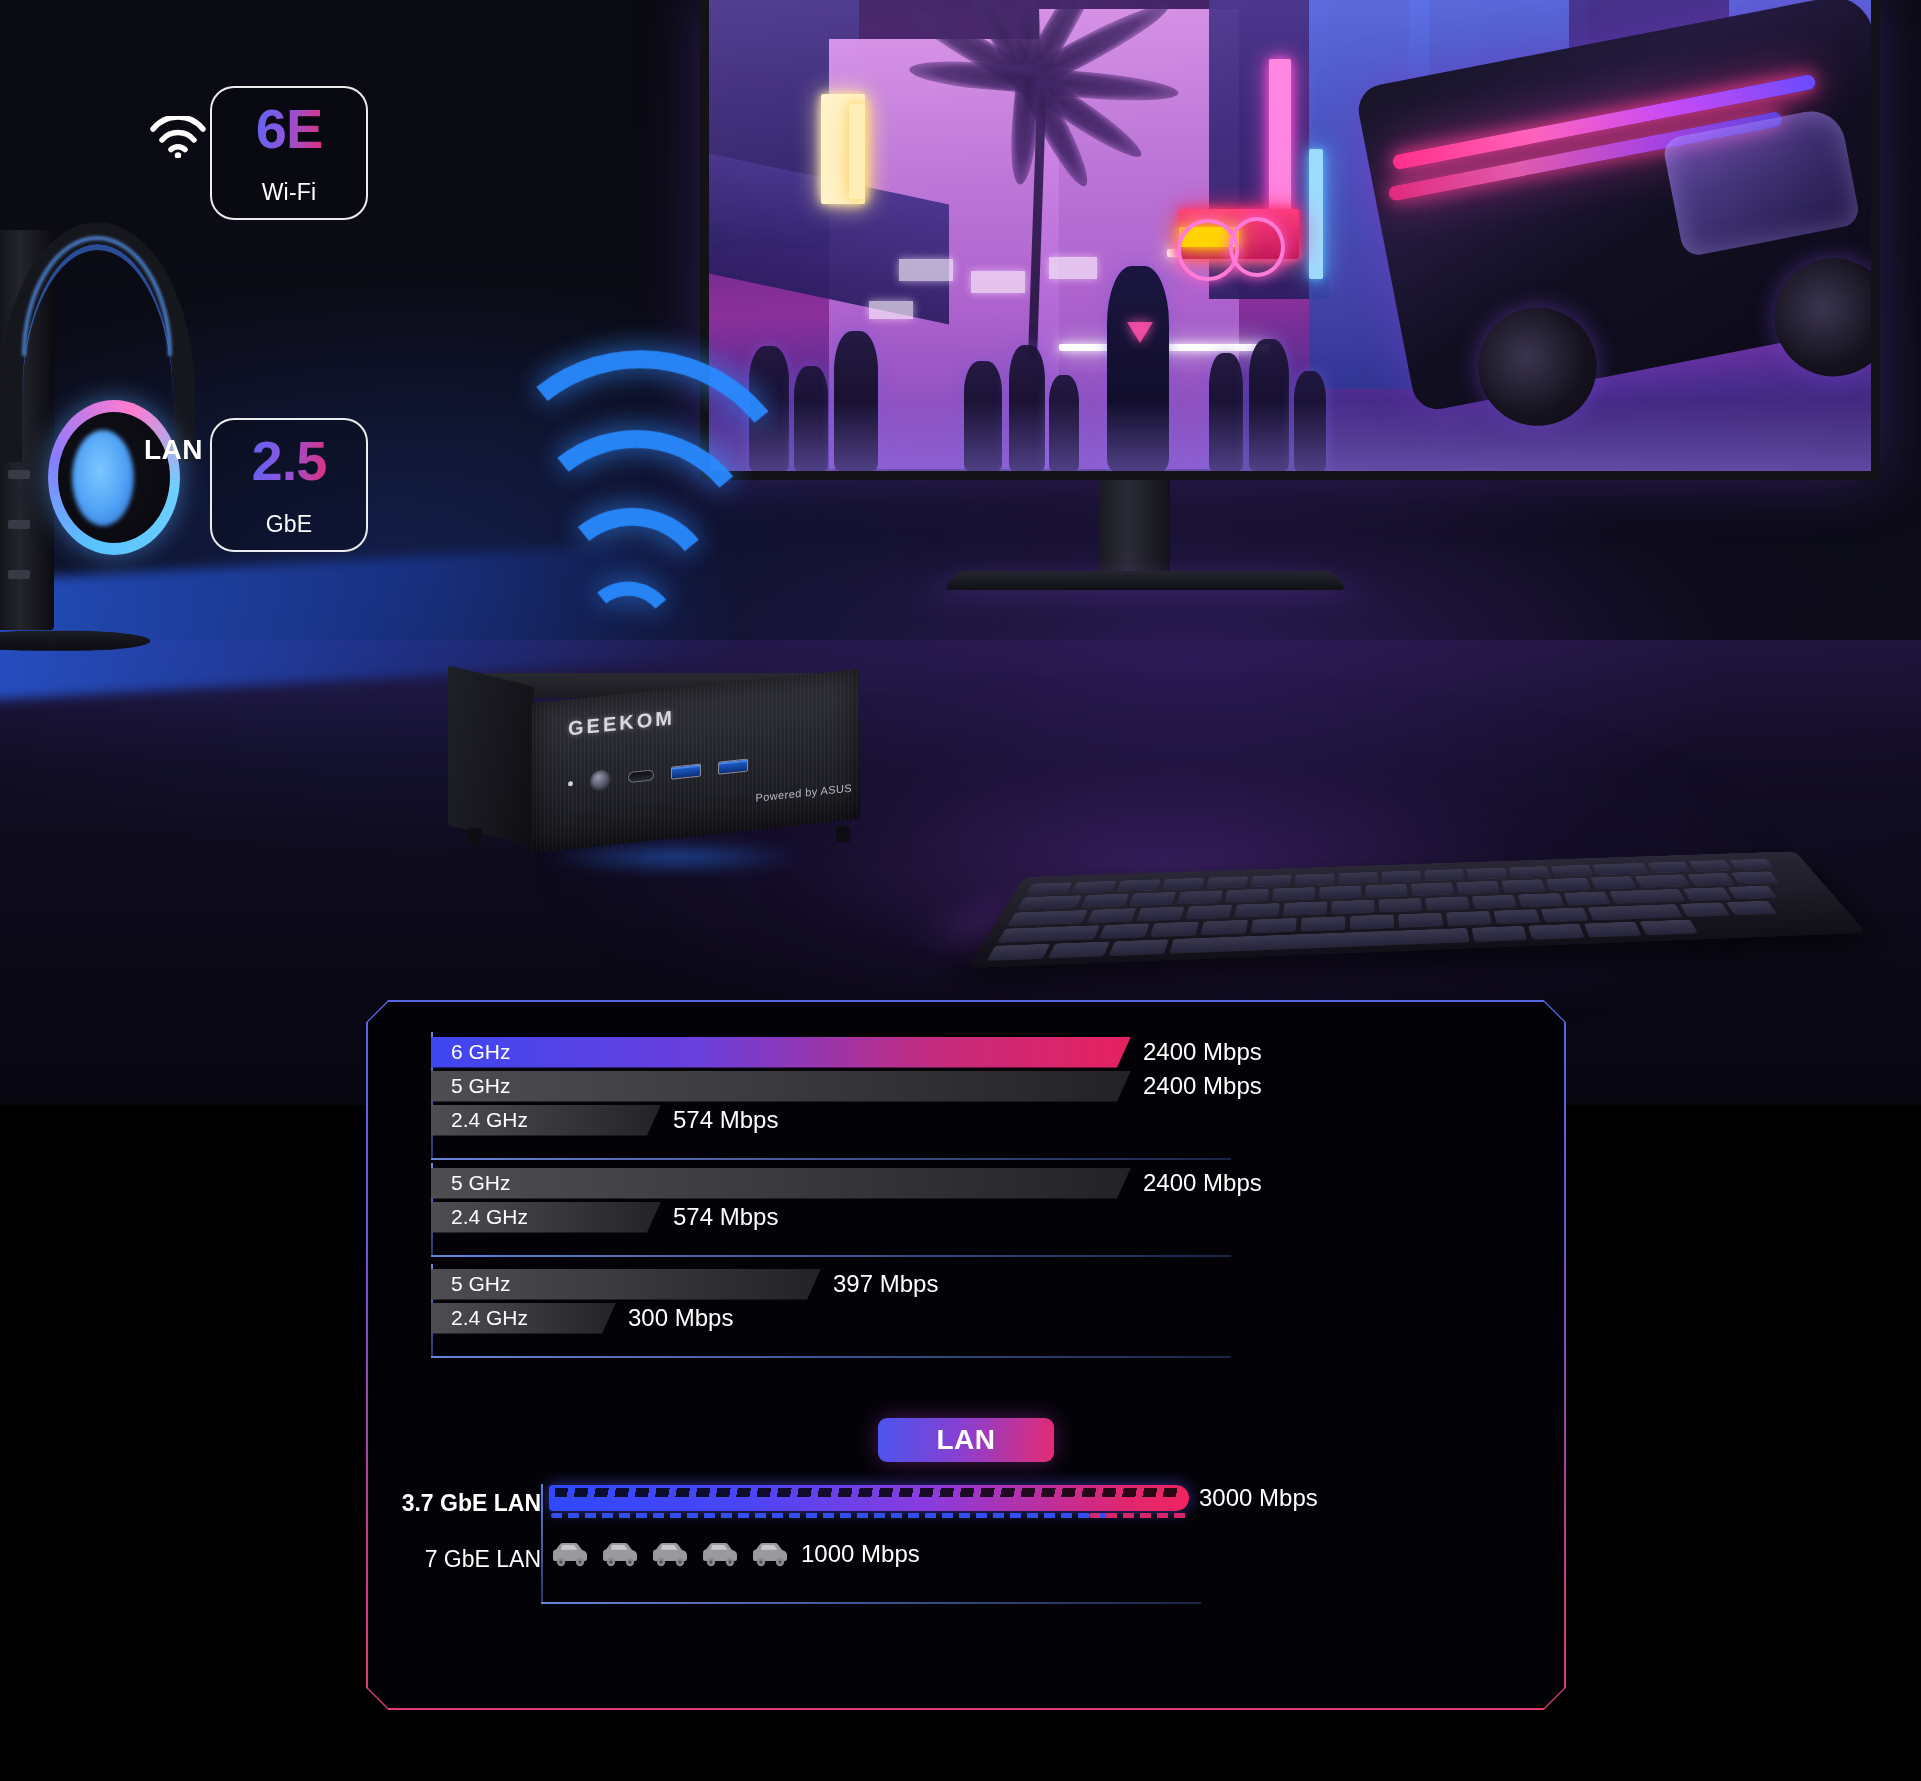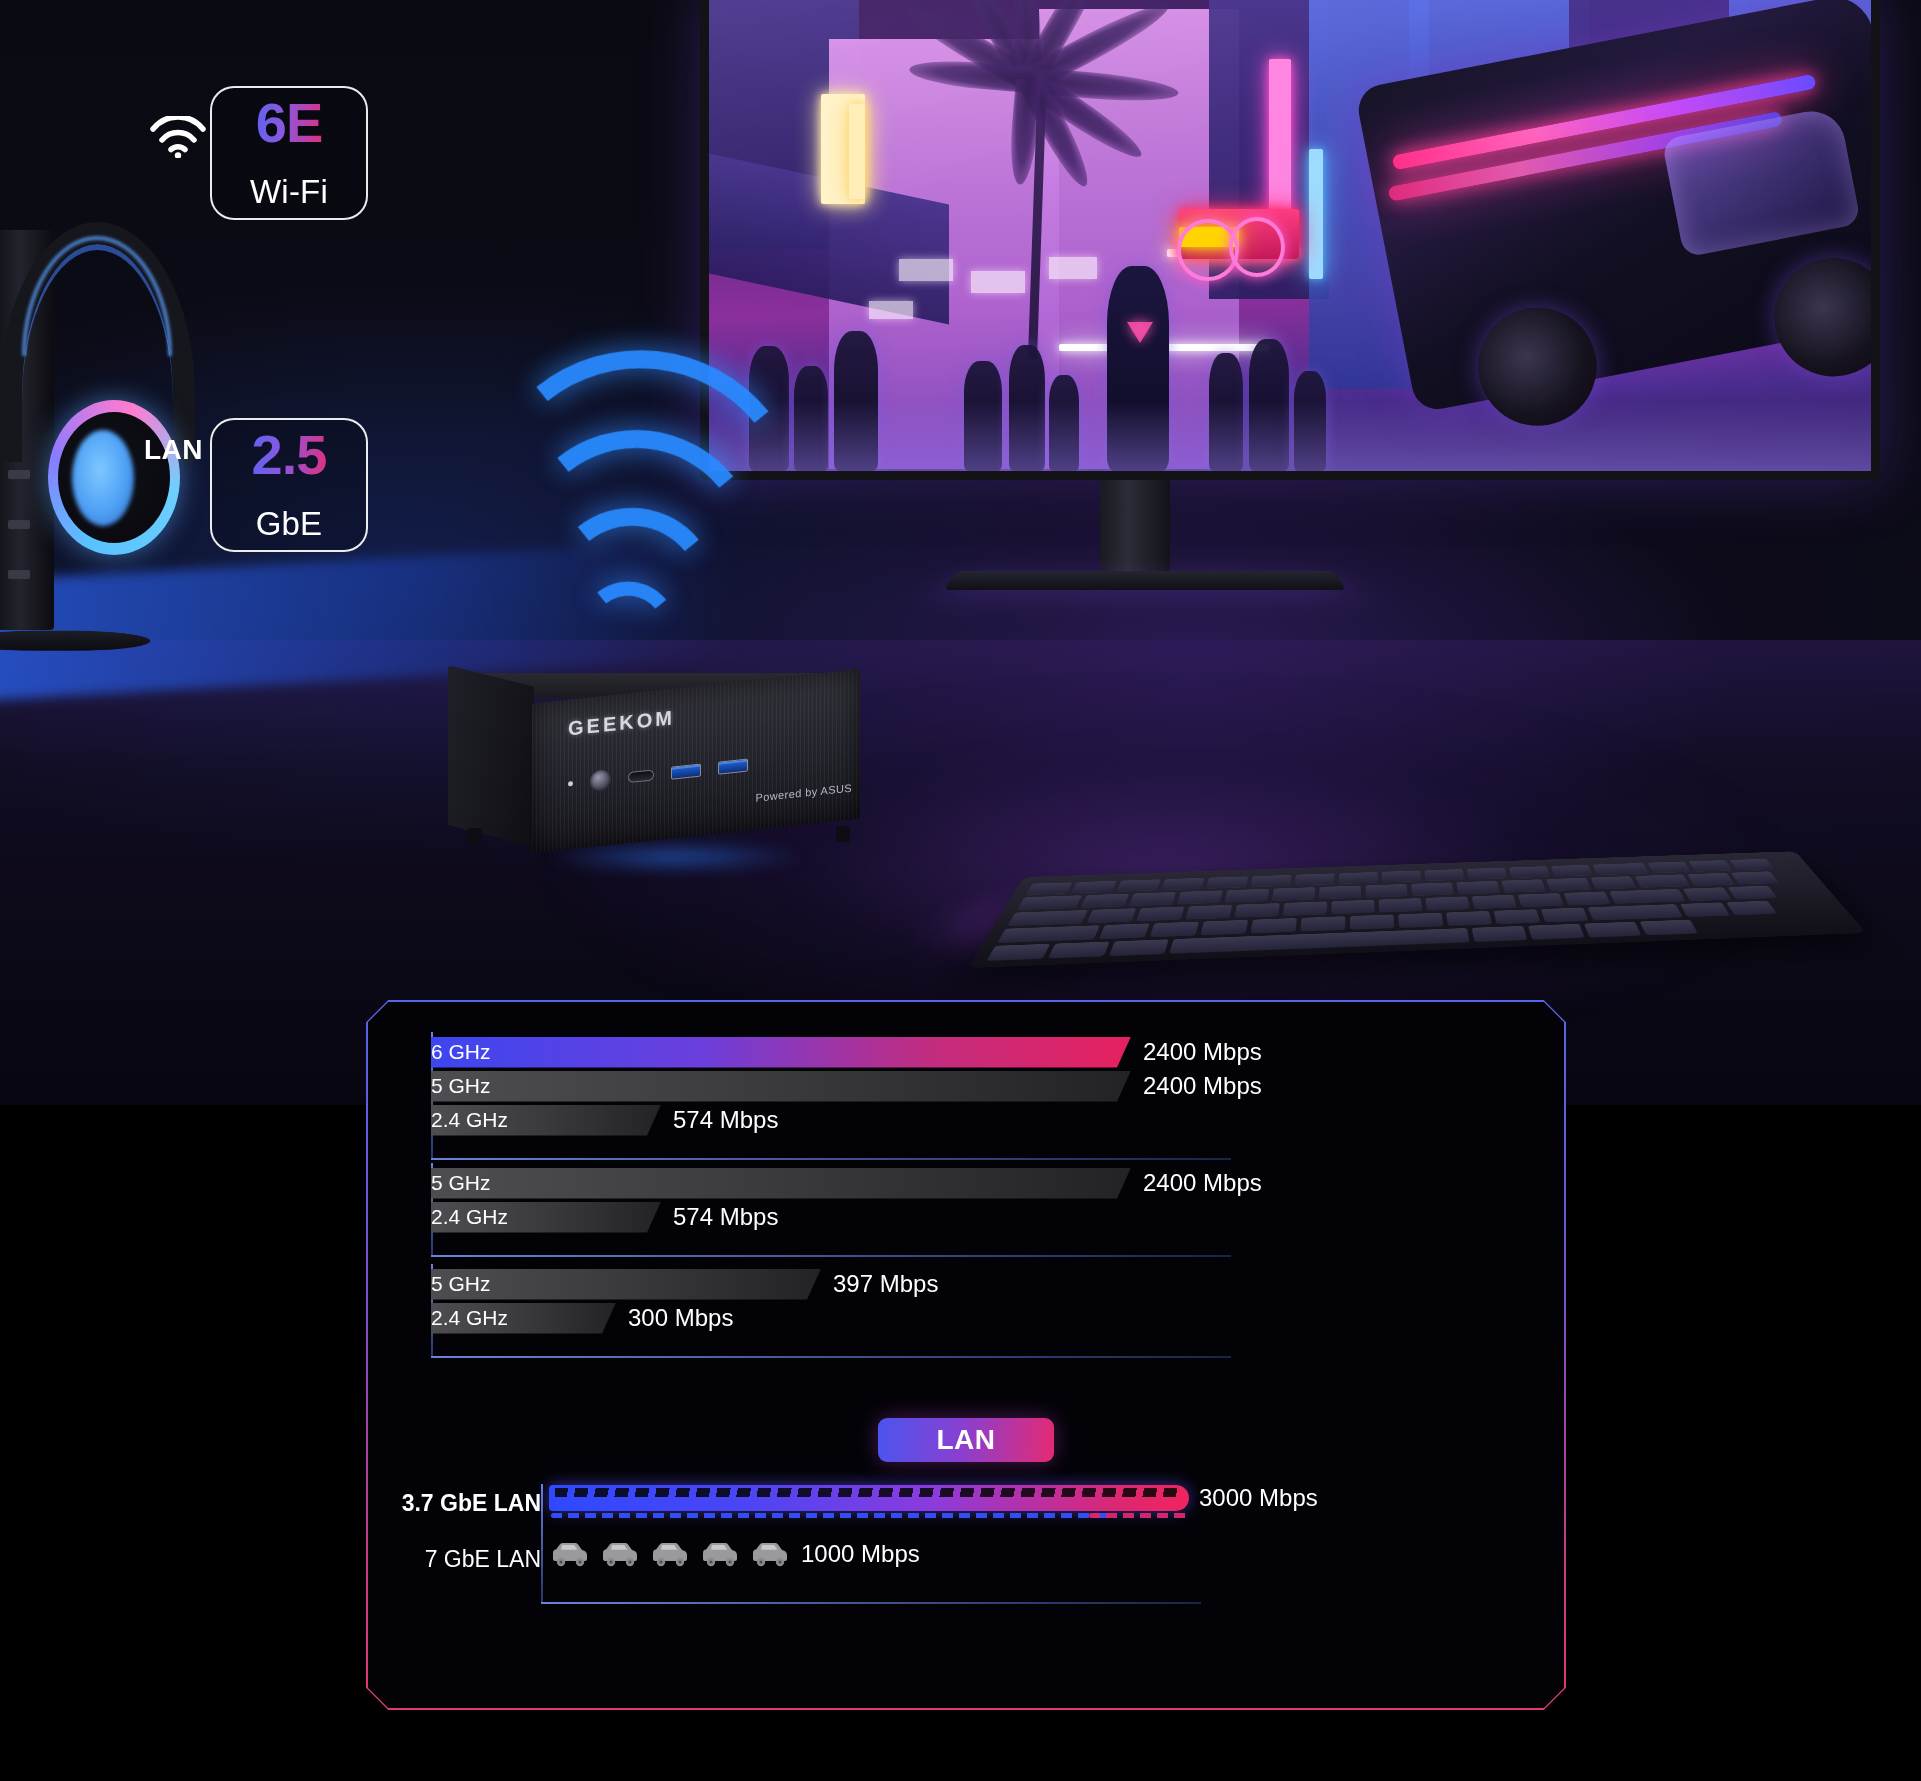--- a/index.html
+++ b/index.html
@@ -191,21 +191,21 @@
     display: flex; flex-direction: column;
     align-items: center; justify-content: center;
   }
   .badge-top { display: flex; align-items: center; gap: 8px; }
   .badge-num {
     font-size: 56px; font-weight: 700; line-height: 1;
     background: linear-gradient(96deg, #5f63f0 0%, #8a57e0 42%, #e0307f 100%);
     -webkit-background-clip: text; background-clip: text; color: transparent;
     letter-spacing: -1px;
   }
-  .badge-sub { font-size: 33px; color: #fff; font-weight: 400; margin-top: 22px; letter-spacing: 0.2px; }
+  .badge-sub { font-size: 23px; color: #fff; font-weight: 400; margin-top: 22px; letter-spacing: 0.2px; }
   .badge-lan-lbl { font-size: 28px; font-weight: 700; color: #fff; letter-spacing: 0.5px; }
   .ico-wifi, .ico-bt { position: absolute; }
   .ico-wifi { left: -62px; top: 28px; width: 56px; height: 42px; }
   .ico-bt   { left: -58px; top: 36px; width: 42px; height: 52px; }
   .badge.b-lan .badge-top { gap: 6px; }
 
   
   .pc { position: absolute; left: 440px; top: 640px; width: 430px; height: 230px; }
   .pc-top {
     position: absolute; left: 22px; top: 0; width: 396px; height: 58px;
@@ -331,21 +331,21 @@
   }
   .wlabel.bold { font-weight: 700; }
   .bar-row { position: relative; height: 32px; margin-bottom: 0; display: flex; align-items: center; }
   .bar {
     position: relative; height: 31px;
     display: flex; align-items: center;
     clip-path: polygon(0 0, 100% 0, calc(100% - 14px) 100%, 0 100%);
   }
   .bar.grey { background: linear-gradient(90deg, #4e4e52 0%, #3b3b40 45%, #232327 100%); }
   .bar.accent { background: linear-gradient(90deg, #3d46f0 0%, #6a3fdd 38%, #c42c7e 72%, #e6215f 100%); }
-  .bar-cap { font-size: 21px; color: #fff; padding-left: 0; white-space: nowrap; }
+  .bar-cap { font-size: 21px; color: #fff; padding-left: 20px; white-space: nowrap; }
   .bar-val { font-size: 24px; color: #fff; margin-left: 12px; white-space: nowrap; }
   .axis-v {
     position: absolute; width: 1.5px;
     background: linear-gradient(180deg, rgba(110,140,230,0.95), rgba(70,95,190,0.55));
   }
   .axis-h {
     position: absolute; height: 1.5px;
     background: linear-gradient(90deg, rgba(110,140,230,0.95), rgba(70,95,190,0.35));
   }
 

